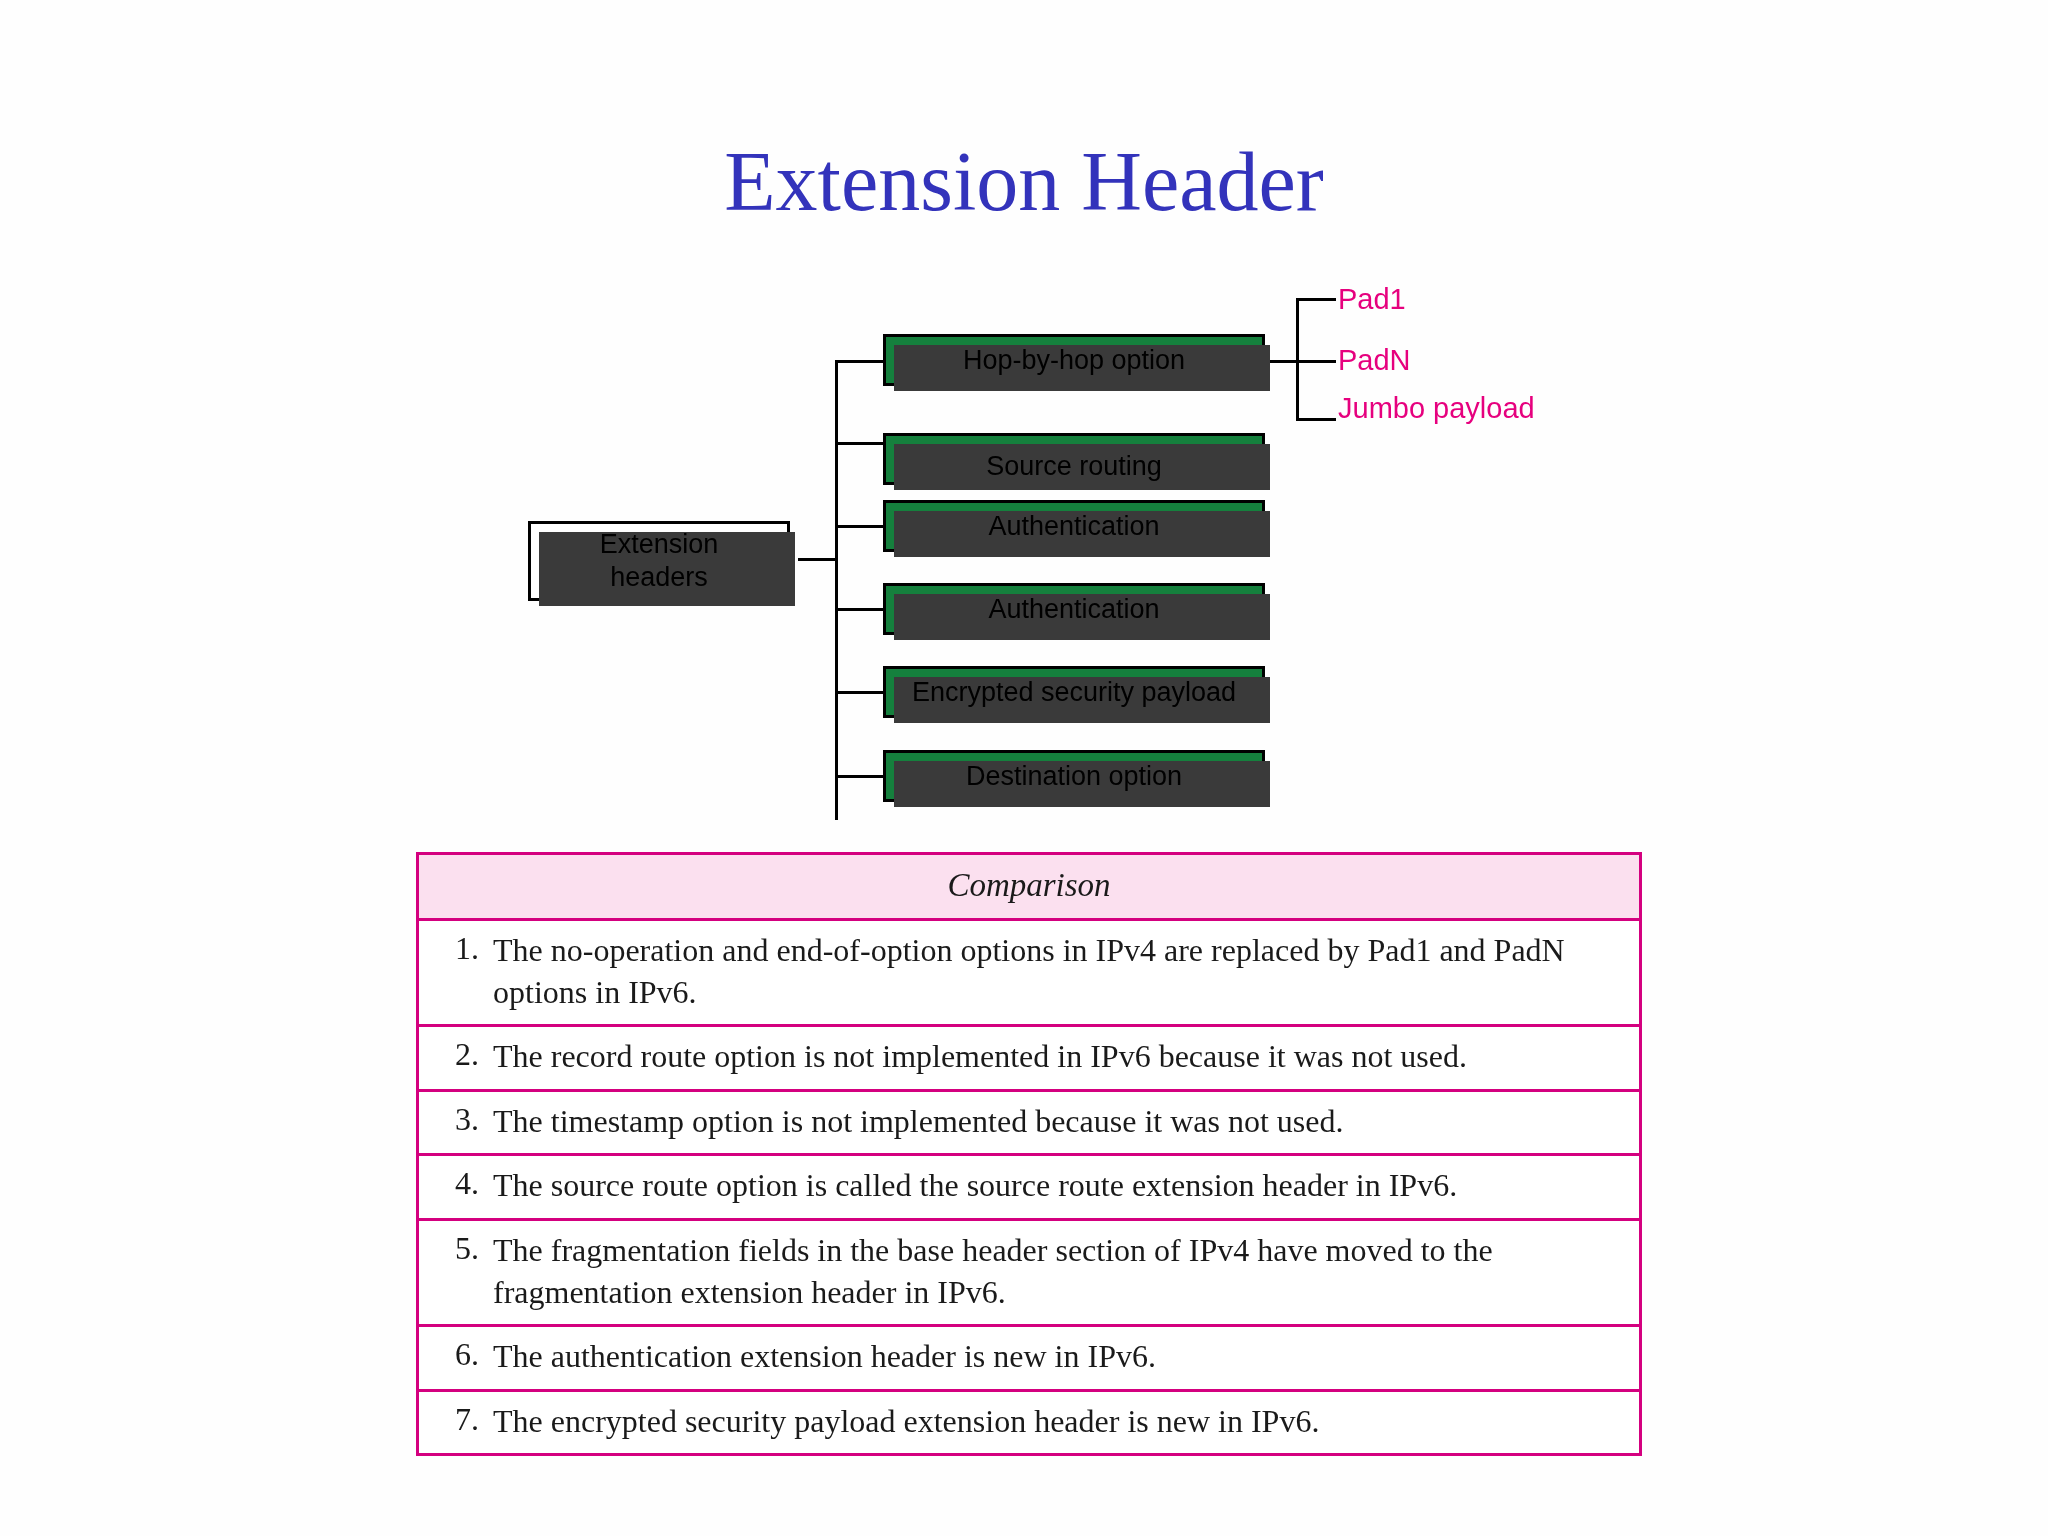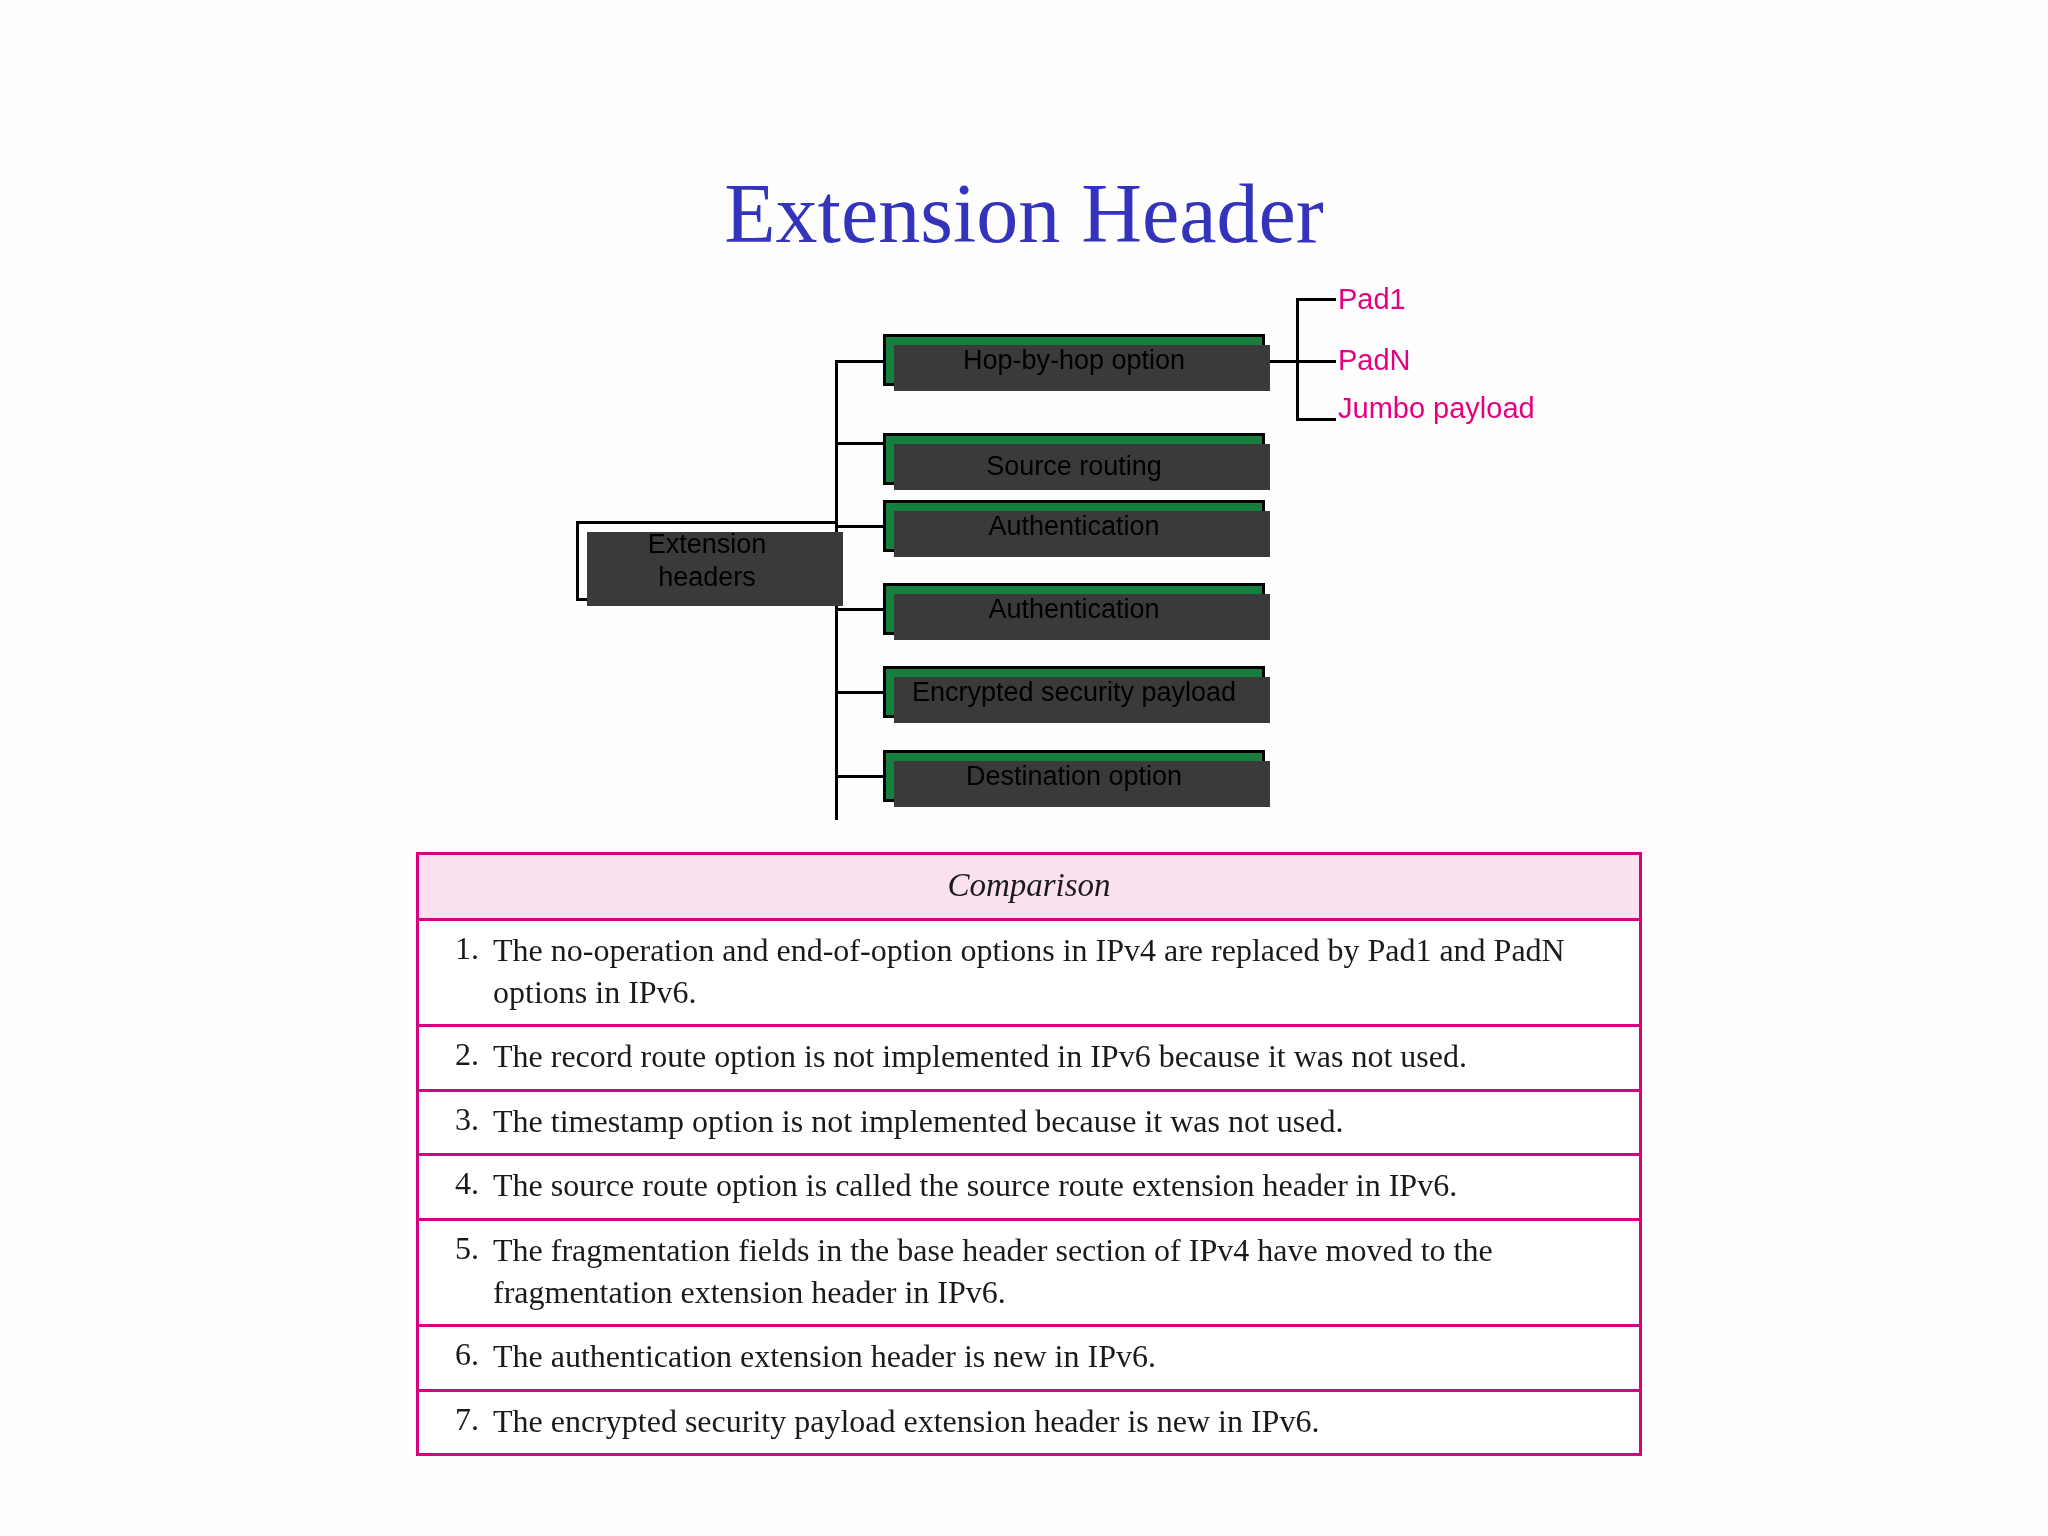--- a/index.html
+++ b/index.html
@@ -21,21 +21,20 @@
     position: absolute;
     left: 0;
     top: 140px;
     width: 2048px;
     text-align: center;
     font-family: "Liberation Serif", serif;
     font-size: 84px;
     line-height: 1;
     color: #3333bb;
     letter-spacing: 0px;
-    margin-top: 32px;
   }
 
   
   #diagram {
     position: absolute;
     left: 0;
     top: 0;
     width: 2048px;
     height: 840px;
   }
@@ -64,21 +63,20 @@
   #root-box {
     left: 528px;
     top: 521px;
     width: 262px;
     height: 80px;
     background: #ffffff;
     font-size: 27px;
     line-height: 1.22;
     text-align: center;
     flex-direction: column;
-    margin-left: 48px;
   }
 
   .leaf-box {
     left: 883px;
     width: 382px;
     height: 52px;
     background: #15803d;
     font-size: 27px;
   }
 

